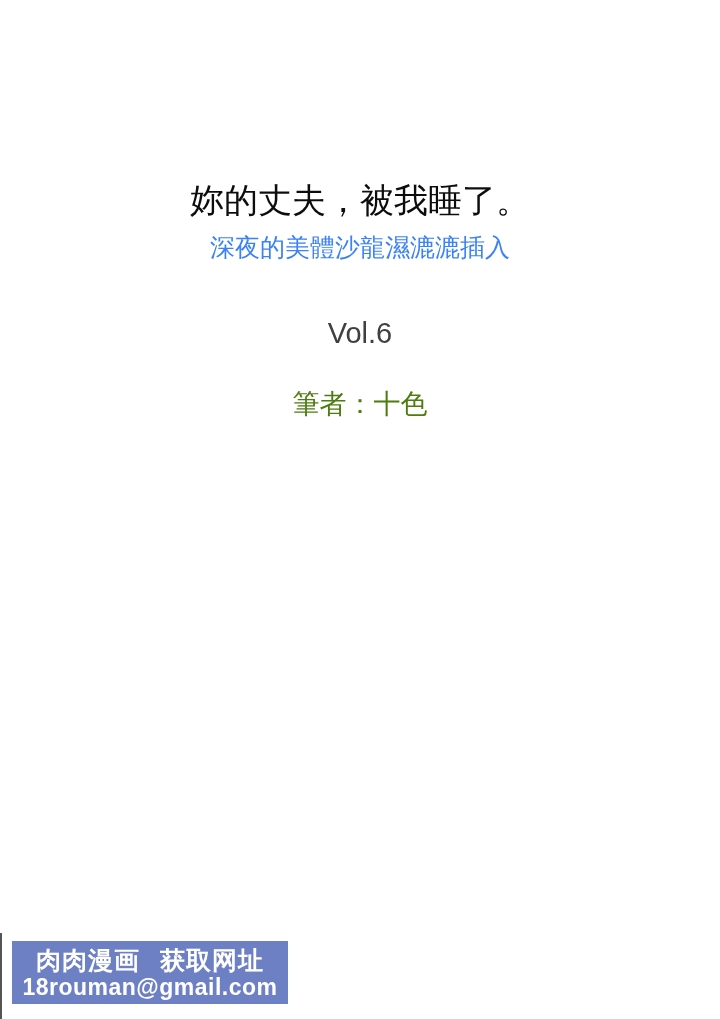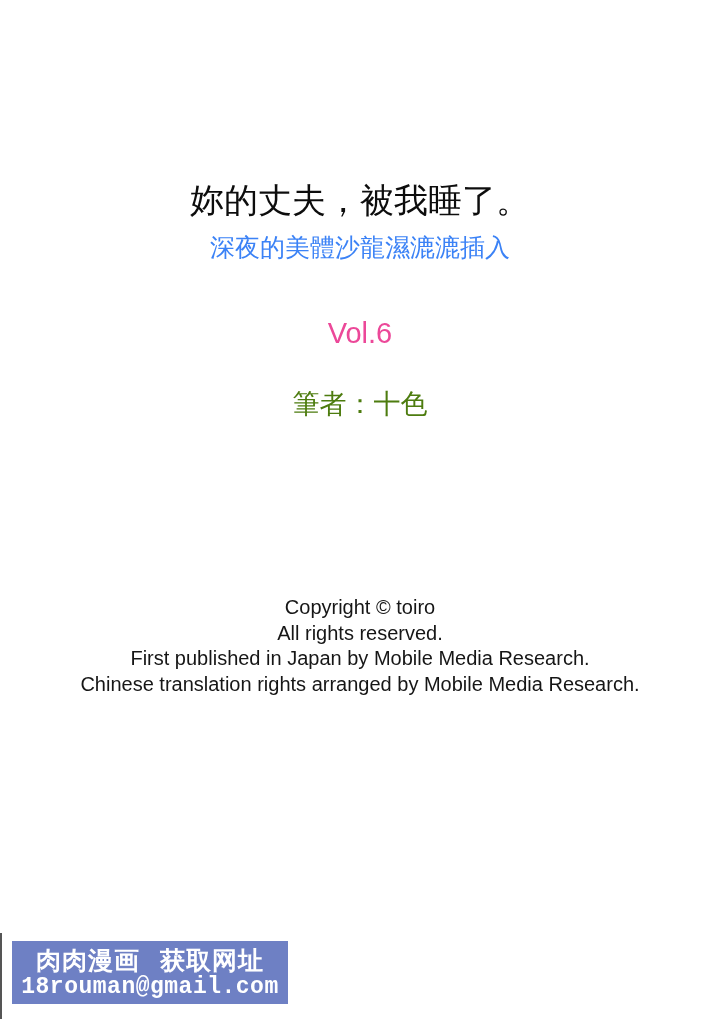--- a/index.html
+++ b/index.html
@@ -30,21 +30,21 @@
     color: #0d0d0d;
   }
   .subtitle {
     top: 231px;
     font-size: 25px;
     color: #3b82f6;
   }
   .volume {
     top: 317px;
     font-size: 29px;
-    color: #ec4899;
+    color: #404040;
   }
   .author {
     top: 386px;
     font-size: 27px;
     color: #4d7c0f;
   }
   .copyright {
     top: 595px;
     font-size: 20px;
     line-height: 25.5px;
@@ -71,21 +71,21 @@
     font-weight: bold;
     line-height: 28px;
     letter-spacing: 1px;
     white-space: nowrap;
   }
   .wm-gap {
     display: inline-block;
     width: 20px;
   }
   .wm-line2 {
-    font-family: Liberation Mono, monospace;
+    font-family: Liberation Sans, sans-serif;
     font-size: 23px;
     font-weight: bold;
     line-height: 26px;
     letter-spacing: 0.5px;
     white-space: nowrap;
   }
   .edge-line {
     position: absolute;
     left: 0;
     top: 933px;
@@ -100,26 +100,20 @@
 <div class="page">
 
   <div class="centered title">妳的丈夫，被我睡了。</div>
 
   <div class="centered subtitle">深夜的美體沙龍濕漉漉插入</div>
 
   <div class="centered volume">Vol.6</div>
 
   <div class="centered author">筆者：十色</div>
 
-  <div class="centered copyright">
-    <div>Copyright © toiro</div>
-    <div>All rights reserved.</div>
-    <div>First published in Japan by Mobile Media Research.</div>
-    <div>Chinese translation rights arranged by Mobile Media Research.</div>
-  </div>
 
   <div class="watermark">
     <div class="wm-line1">
       <span>肉肉漫画</span><span class="wm-gap"></span><span>获取网址</span>
     </div>
     <div class="wm-line2">18rouman@gmail.com</div>
   </div>
 
   <div class="edge-line"></div>
 

